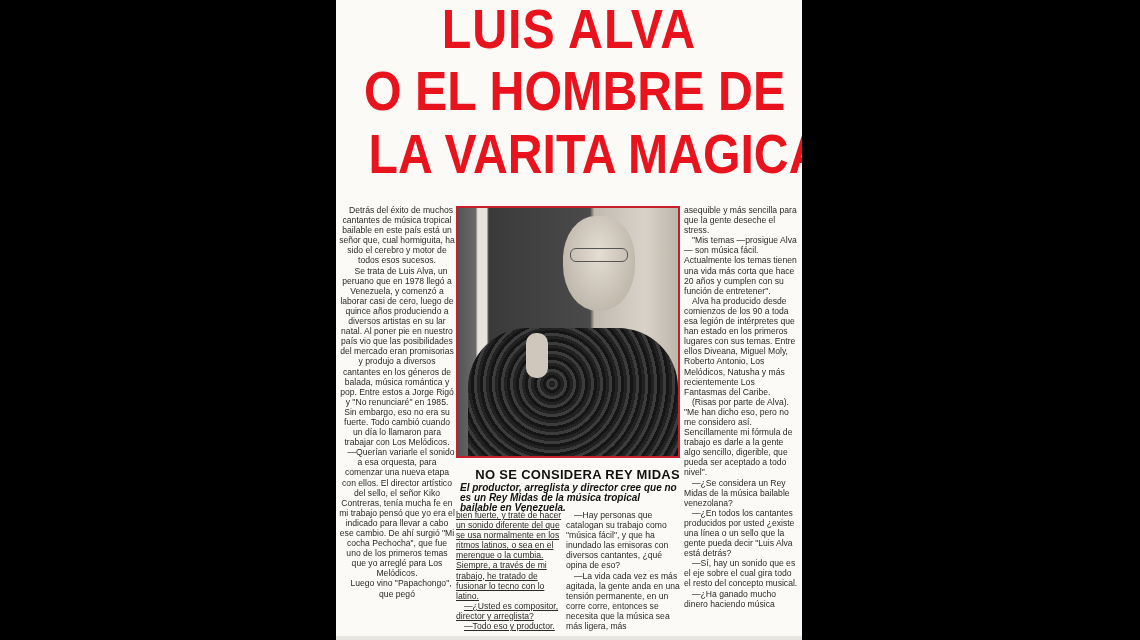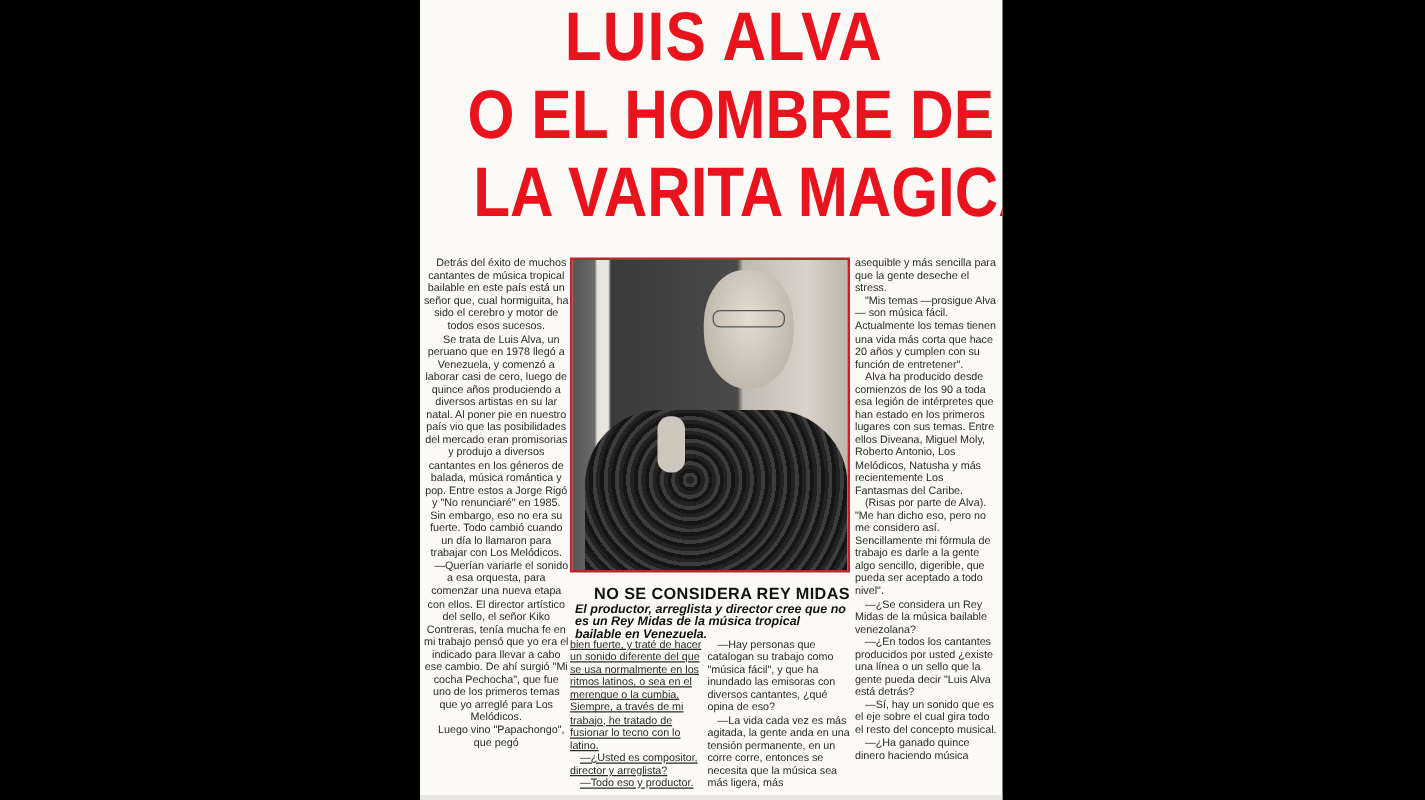--- a/index.html
+++ b/index.html
@@ -1,19 +1,19 @@
 <!DOCTYPE html>
 <html><head>
 <meta charset="utf-8">
 <style>
   html, body { margin:0; padding:0; }
   body { width:1140px; height:640px; background:#000; position:relative; overflow:hidden; }
   .page { position:absolute; left:336px; top:0; width:466px; height:640px; background:#fbfaf6; overflow:hidden; }
   .headline { position:absolute; left:0; top:2px; width:466px; text-align:center; color:#e8131c;
-    font-family:"Liberation Sans", sans-serif; font-weight:bold; font-stretch:condensed; line-height:1;padding-left:10px; }
+    font-family:"Liberation Sans", sans-serif; font-weight:bold; font-stretch:condensed; line-height:1; }
   .headline .l { display:block; white-space:nowrap; }
   .l1 { font-size:55px; letter-spacing:1px; transform:scaleX(0.88); }
   .l2 { font-size:55px; margin-top:7px; transform:scaleX(0.88); }
   .l3 { font-size:56px; margin-top:7px; transform:scaleX(0.86); }
   .col { position:absolute; font-family:"Liberation Sans", sans-serif; font-size:8.6px; line-height:10.1px; color:#2a2a2a; }
   .col p { margin:0; text-indent:8px; }
   .col1 { left:3px; top:205px; width:116px;text-align:center; }
   .col3 { left:348px; top:205px; width:115px; }
   .col2a { left:120px; top:510px; width:110px;text-decoration:underline; }
   .col2b { left:230px; top:510px; width:116px; }
@@ -71,17 +71,17 @@
   </div>
 
   <div class="col col3">
     <p style="text-indent:0">asequible y más sencilla para que la gente deseche el stress.</p>
     <p>"Mis temas —prosigue Alva— son música fácil. Actualmente los temas tienen una vida más corta que hace 20 años y cumplen con su función de entretener".</p>
     <p>Alva ha producido desde comienzos de los 90 a toda esa legión de intérpretes que han estado en los primeros lugares con sus temas. Entre ellos Diveana, Miguel Moly, Roberto Antonio, Los Melódicos, Natusha y más recientemente Los Fantasmas del Caribe.</p>
     <p>(Risas por parte de Alva). "Me han dicho eso, pero no me considero así. Sencillamente mi fórmula de trabajo es darle a la gente algo sencillo, digerible, que pueda ser aceptado a todo nivel".</p>
     <p>—¿Se considera un Rey Midas de la música bailable venezolana?</p>
     <p>—¿En todos los cantantes producidos por usted ¿existe una línea o un sello que la gente pueda decir "Luis Alva está detrás?</p>
     <p>—Sí, hay un sonido que es el eje sobre el cual gira todo el resto del concepto musical.</p>
-    <p>—¿Ha ganado quince dinero haciendo música</p>
+    <p>—¿Ha ganado mucho dinero haciendo música</p>
   </div>
 
   <div class="fade"></div>
 </div>
 
 </body></html>

